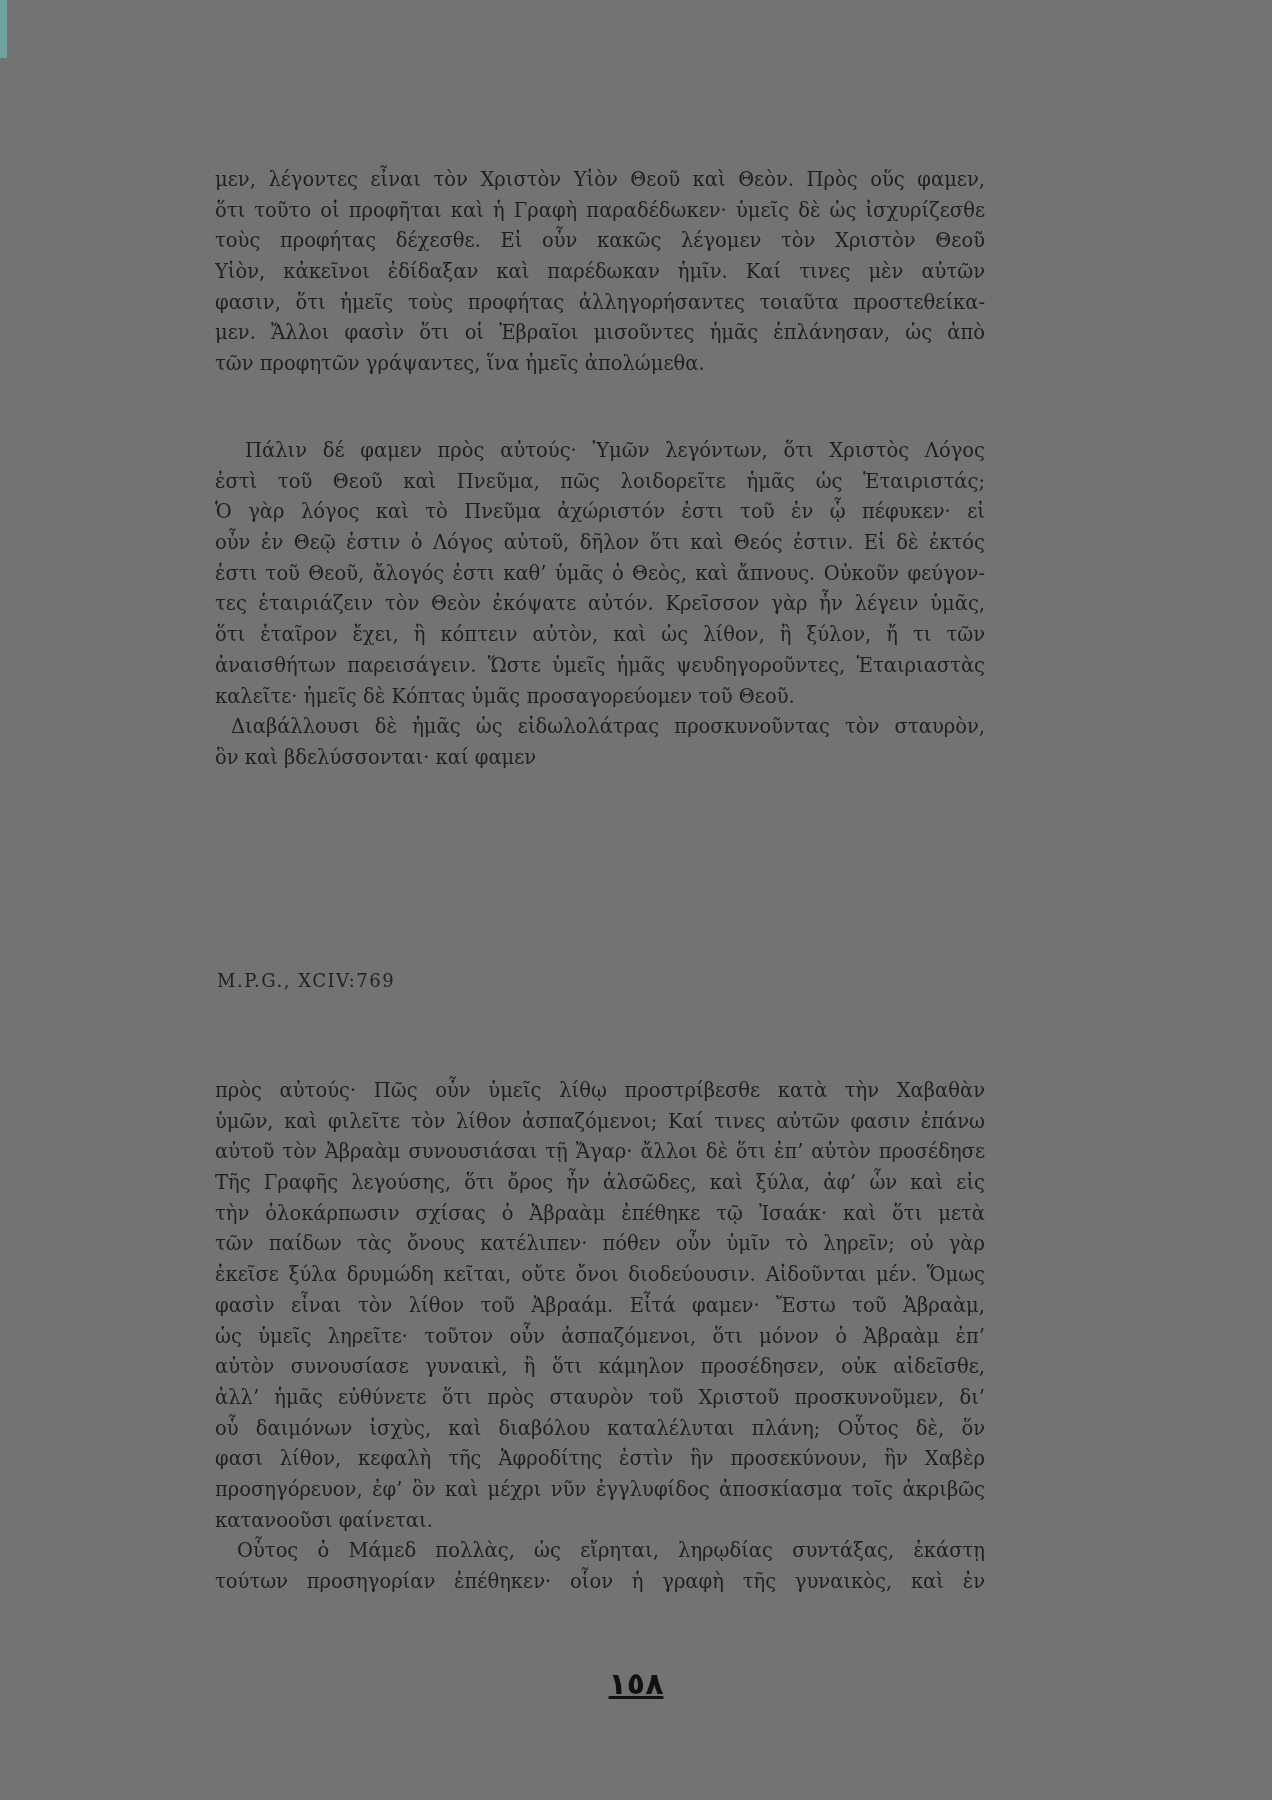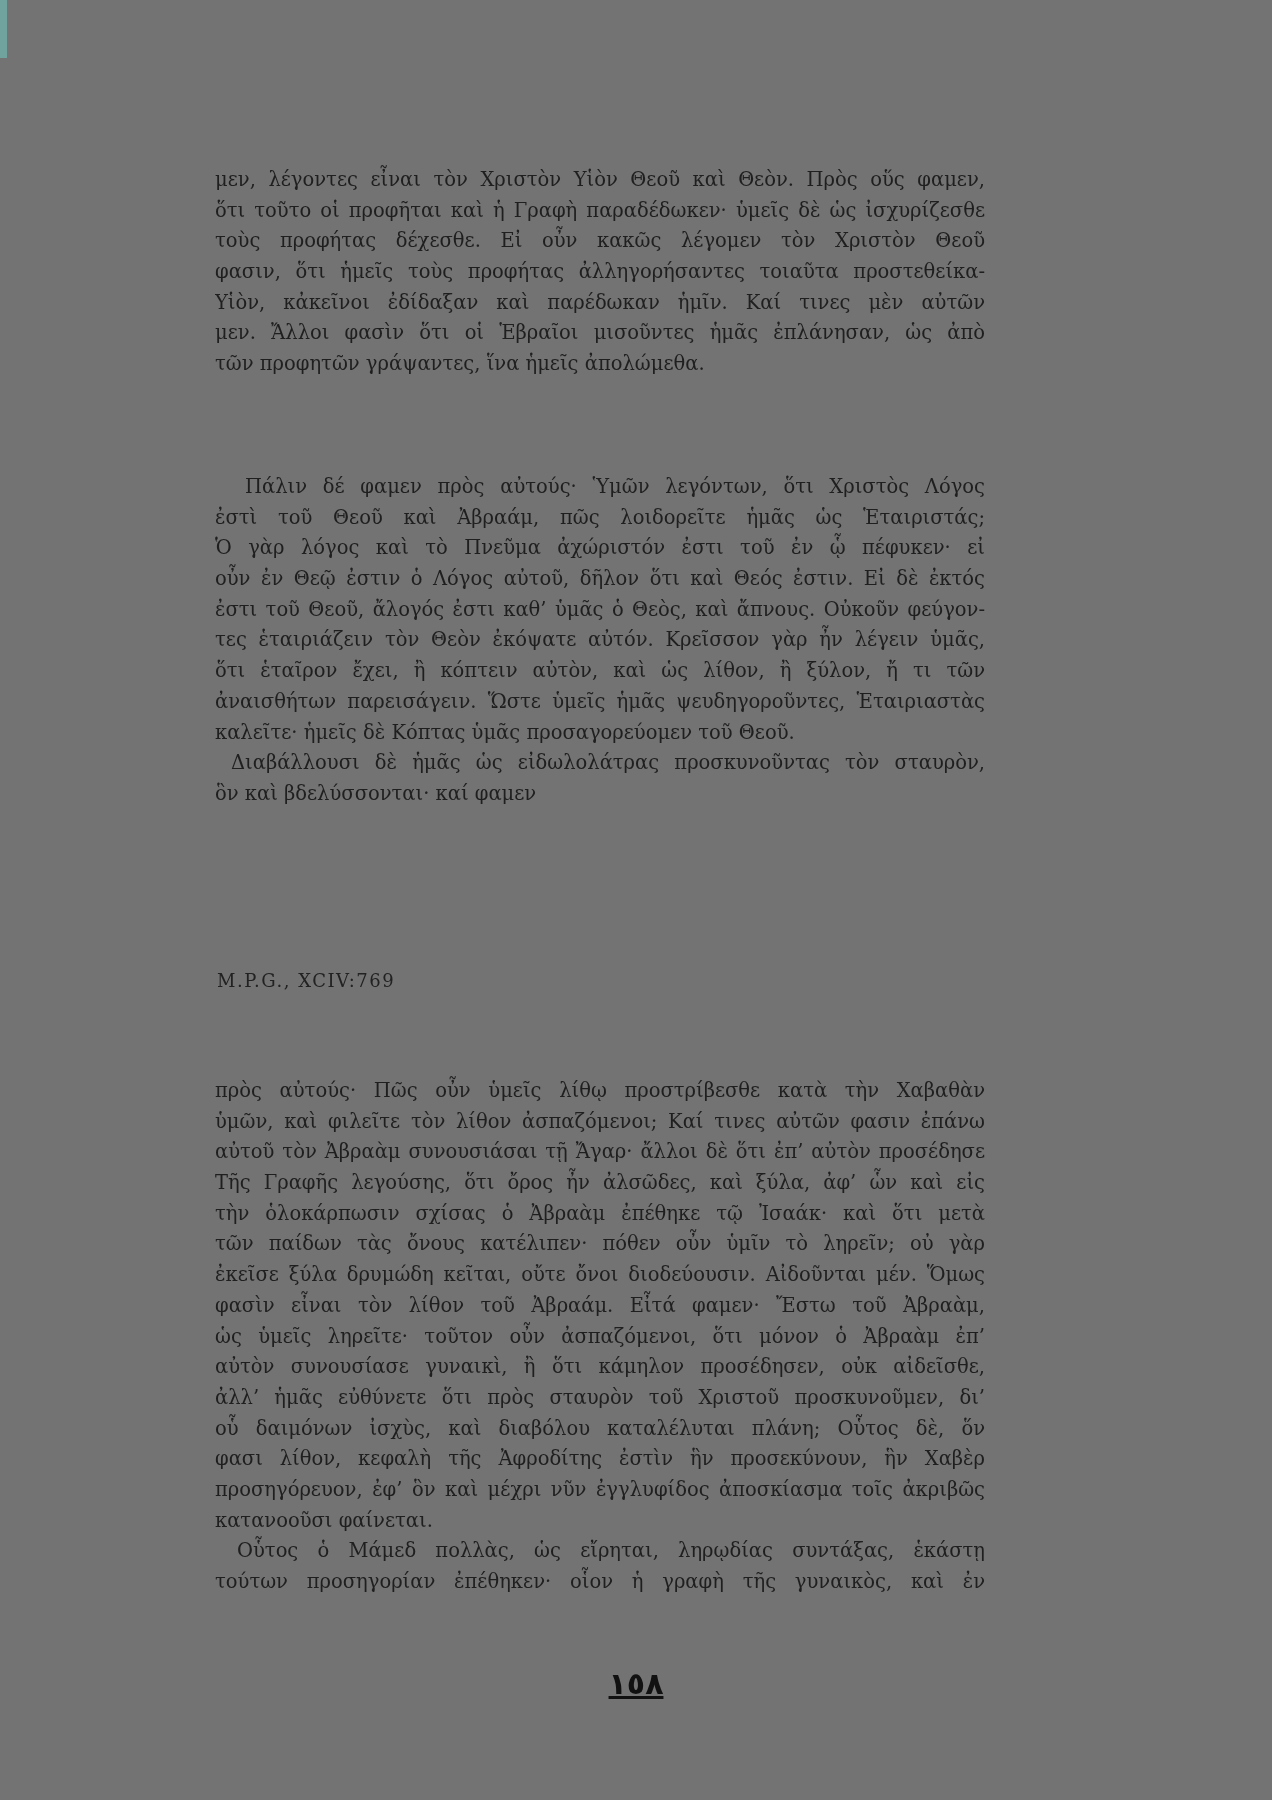--- a/index.html
+++ b/index.html
@@ -39,21 +39,21 @@
     line-height: 30.7px;
     font-size: 19.5px;
     text-align: left;
     white-space: normal;
     overflow: hidden;
   }
   .line.just {
     text-align: justify;
     text-align-last: justify;
   }
-  .line.ind-a { padding-left: 30px; margin-top: 36px; }
+  .line.ind-a { padding-left: 30px; }
   .line.ind-b { padding-left: 16px; }
   .line.ind-c { padding-left: 22px; }
   .citation-heading {
     position: absolute;
     left: 217px;
     top: 970px;
     font-size: 18px;
     letter-spacing: 1.5px;
     color: #222;
   }
@@ -74,28 +74,28 @@
 <body>
 
 <div class="page">
   <div class="scan-artifact"></div>
 
   <div id="blocks-root">
       <section class="block block-0">
         <div class="line just"><span>μεν, λέγοντες εἶναι τὸν Χριστὸν Υἱὸν Θεοῦ καὶ Θεὸν. Πρὸς οὕς φαμεν,</span></div>
         <div class="line just"><span>ὅτι τοῦτο οἱ προφῆται καὶ ἡ Γραφὴ παραδέδωκεν· ὑμεῖς δὲ ὡς ἰσχυρίζεσθε</span></div>
         <div class="line just"><span>τοὺς προφήτας δέχεσθε. Εἰ οὖν κακῶς λέγομεν τὸν Χριστὸν Θεοῦ</span></div>
+        <div class="line just"><span>Υἱὸν, κἀκεῖνοι ἐδίδαξαν καὶ παρέδωκαν ἡμῖν. Καί τινες μὲν αὐτῶν</span></div>
         <div class="line just"><span>φασιν, ὅτι ἡμεῖς τοὺς προφήτας ἀλληγορήσαντες τοιαῦτα προστεθείκα-</span></div>
-        <div class="line just"><span>Υἱὸν, κἀκεῖνοι ἐδίδαξαν καὶ παρέδωκαν ἡμῖν. Καί τινες μὲν αὐτῶν</span></div>
         <div class="line just"><span>μεν. Ἄλλοι φασὶν ὅτι οἱ Ἑβραῖοι μισοῦντες ἡμᾶς ἐπλάνησαν, ὡς ἀπὸ</span></div>
         <div class="line"><span>τῶν προφητῶν γράψαντες, ἵνα ἡμεῖς ἀπολώμεθα.</span></div>
       </section>
       <section class="block block-1">
         <div class="line just ind-a"><span>Πάλιν δέ φαμεν πρὸς αὐτούς· Ὑμῶν λεγόντων, ὅτι Χριστὸς Λόγος</span></div>
-        <div class="line just"><span>ἐστὶ τοῦ Θεοῦ καὶ Ἀβραάμ, πῶς λοιδορεῖτε ἡμᾶς ὡς Ἑταιριστάς;</span></div>
+        <div class="line just"><span>ἐστὶ τοῦ Θεοῦ καὶ Πνεῦμα, πῶς λοιδορεῖτε ἡμᾶς ὡς Ἑταιριστάς;</span></div>
         <div class="line just"><span>Ὁ γὰρ λόγος καὶ τὸ Πνεῦμα ἀχώριστόν ἐστι τοῦ ἐν ᾧ πέφυκεν· εἰ</span></div>
         <div class="line just"><span>οὖν ἐν Θεῷ ἐστιν ὁ Λόγος αὐτοῦ, δῆλον ὅτι καὶ Θεός ἐστιν. Εἰ δὲ ἐκτός</span></div>
         <div class="line just"><span>ἐστι τοῦ Θεοῦ, ἄλογός ἐστι καθ’ ὑμᾶς ὁ Θεὸς, καὶ ἄπνους. Οὐκοῦν φεύγον-</span></div>
         <div class="line just"><span>τες ἑταιριάζειν τὸν Θεὸν ἐκόψατε αὐτόν. Κρεῖσσον γὰρ ἦν λέγειν ὑμᾶς,</span></div>
         <div class="line just"><span>ὅτι ἑταῖρον ἔχει, ἢ κόπτειν αὐτὸν, καὶ ὡς λίθον, ἢ ξύλον, ἤ τι τῶν</span></div>
         <div class="line just"><span>ἀναισθήτων παρεισάγειν. Ὥστε ὑμεῖς ἡμᾶς ψευδηγοροῦντες, Ἑταιριαστὰς</span></div>
         <div class="line"><span>καλεῖτε· ἡμεῖς δὲ Κόπτας ὑμᾶς προσαγορεύομεν τοῦ Θεοῦ.</span></div>
         <div class="line just ind-b"><span>Διαβάλλουσι δὲ ἡμᾶς ὡς εἰδωλολάτρας προσκυνοῦντας τὸν σταυρὸν,</span></div>
         <div class="line"><span>ὃν καὶ βδελύσσονται· καί φαμεν</span></div>
       </section>

